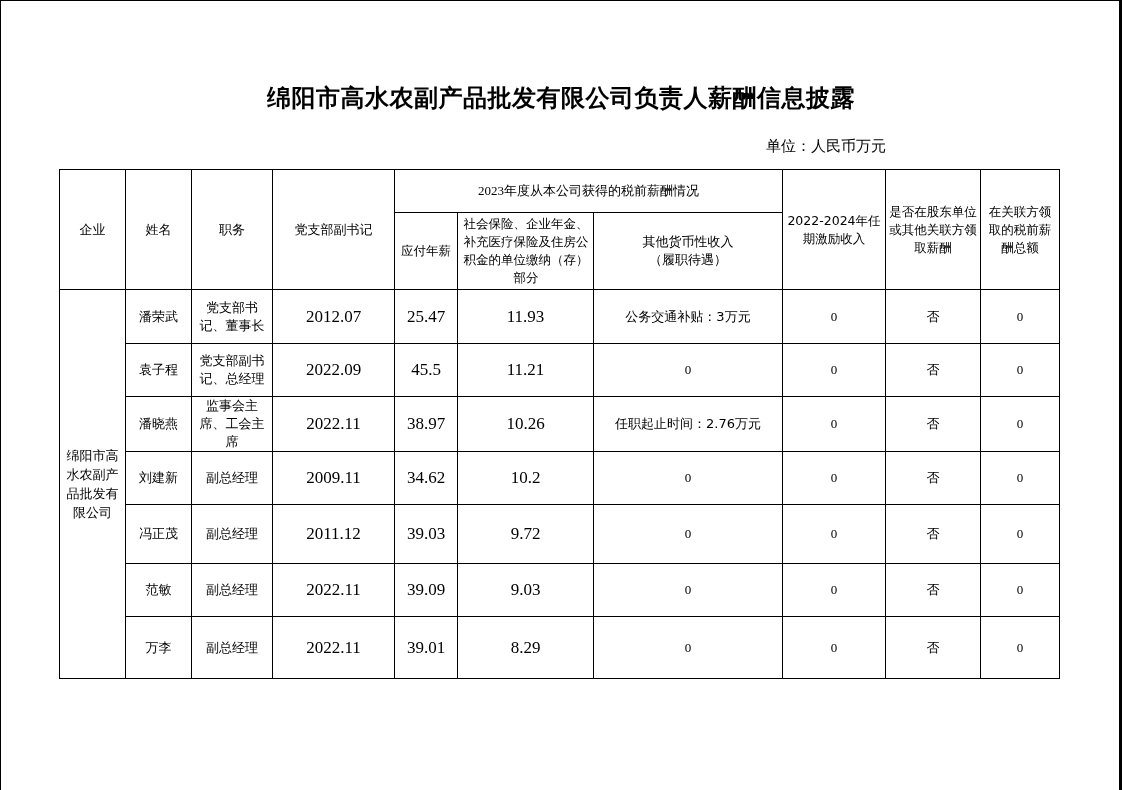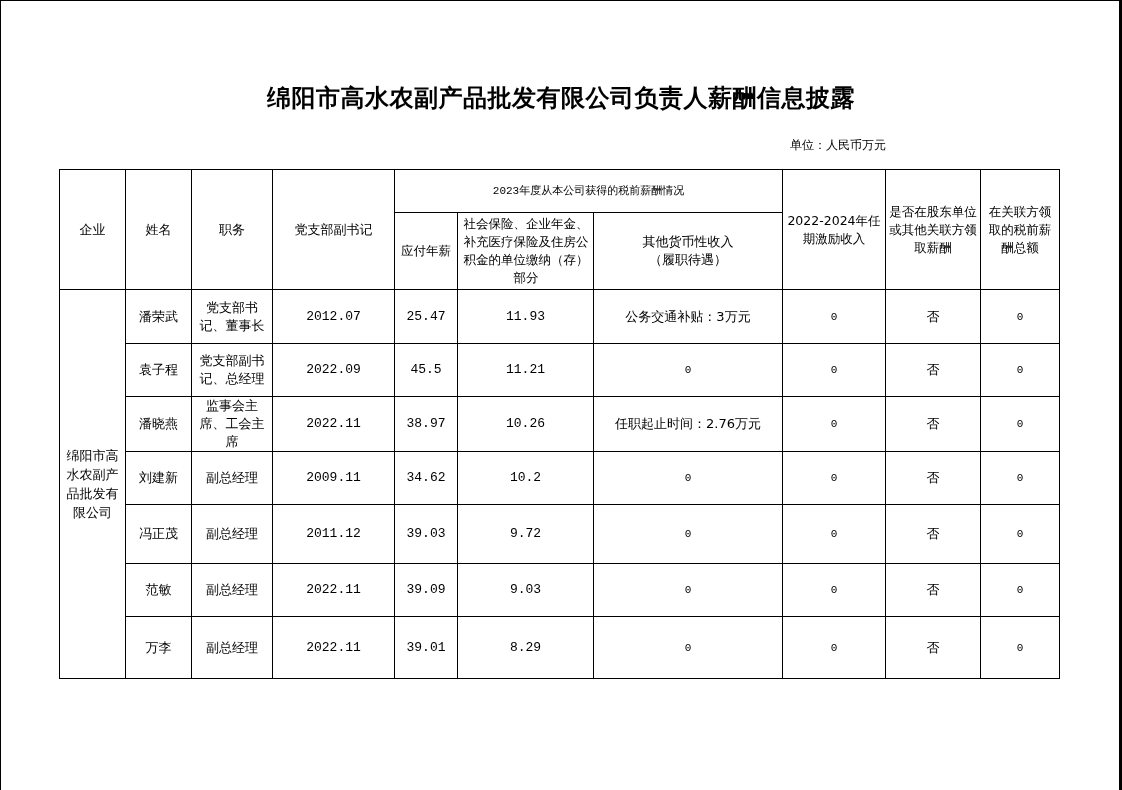--- a/index.html
+++ b/index.html
@@ -34,41 +34,41 @@
       text-align: center;
       font-family: "DejaVu Serif", "Liberation Serif", serif;
       font-size: 24px;
       font-weight: bold;
       letter-spacing: 0.5px;
     }
     .unit-label {
       position: absolute;
       right: 236px;
       top: 137px;
-      font-size: 12px;
+      font-size: 15px;
     }
     table.disclosure {
       position: absolute;
       left: 59px;
       top: 169px;
       border-collapse: collapse;
       table-layout: fixed;
       font-size: 13px;
     }
     table.disclosure td {
       border: 1.5px solid #000;
       text-align: center;
       vertical-align: middle;
       padding: 0 2px;
       line-height: 18px;
       overflow: hidden;
     }
     .hdr-small { font-size: 12.5px; line-height: 18px; }
-    .num { font-family: Liberation Mono, monospace; font-size: 13px; }
-    .latin { font-family: Liberation Mono, monospace; font-size: 11px; }
+    .num { font-family: Liberation Serif, serif; font-size: 17px; }
+    .latin { font-family: Liberation Serif, serif; font-size: 13px; }
     .left-wrap { text-align: center; padding-left: 3px !important; }
     .company-cell { line-height: 19px !important; padding: 0 1px !important; }
   </style>
 </head>
 <body>
 
 <div class="page-frame"></div>
 
 <div class="doc-title">绵阳市高水农副产品批发有限公司负责人薪酬信息披露</div>
 <div class="unit-label">单位：人民币万元</div>

